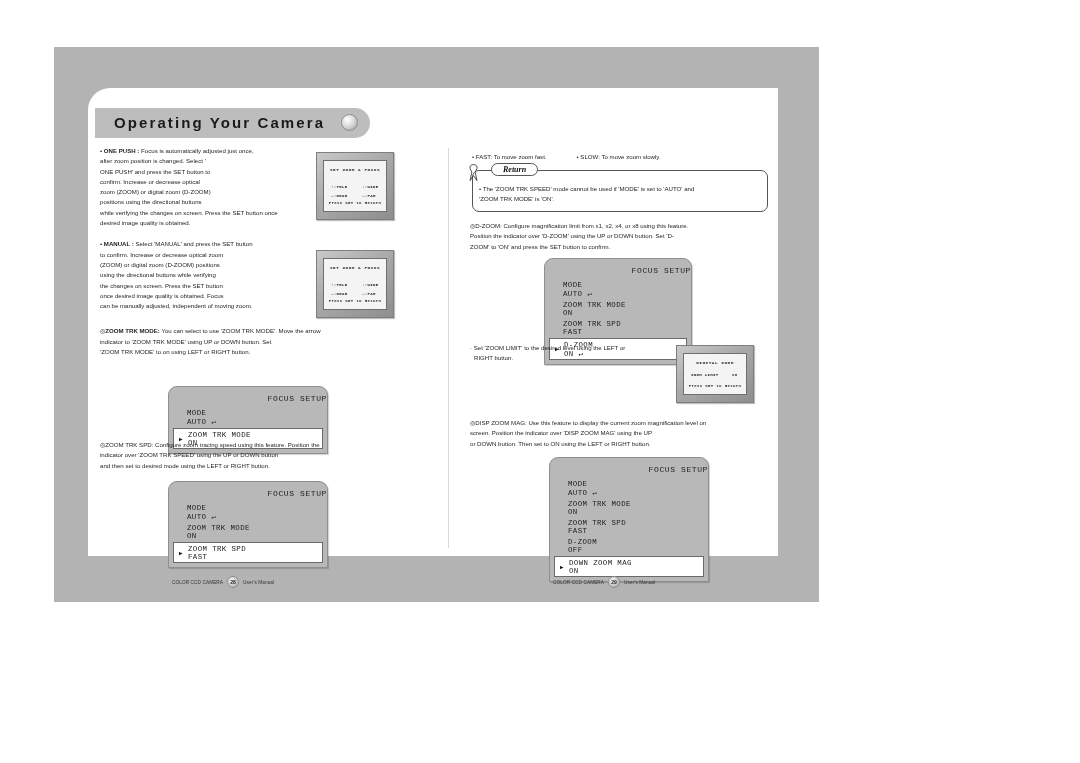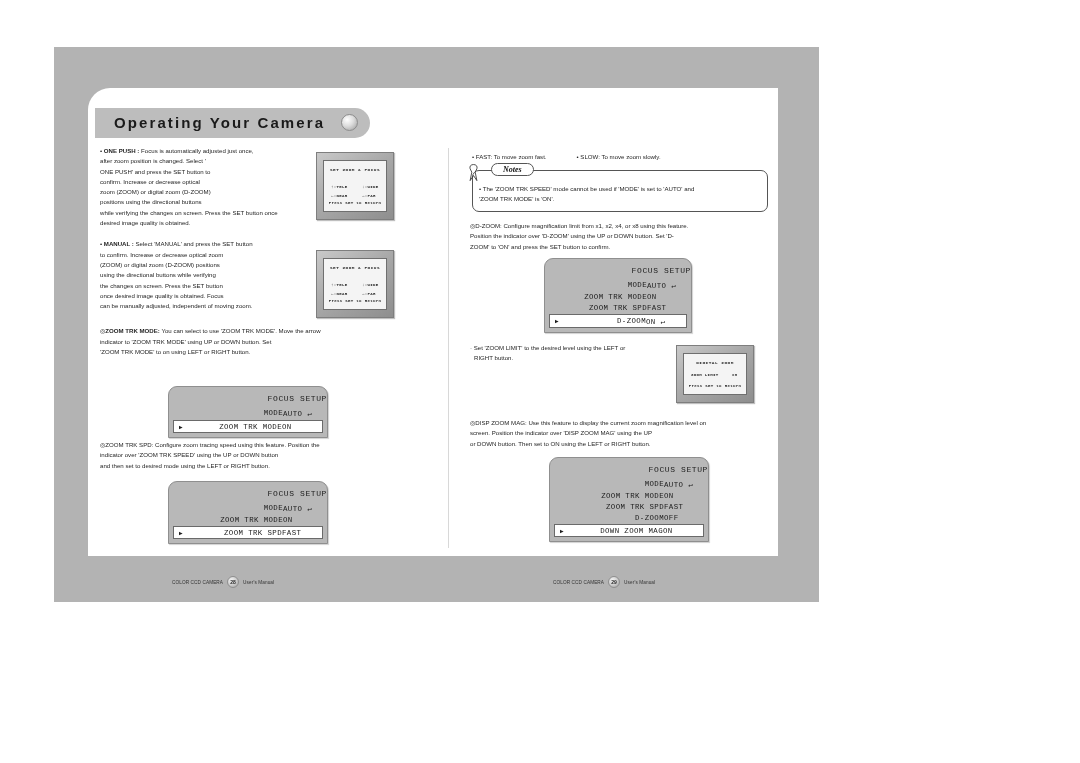--- a/index.html
+++ b/index.html
@@ -131,25 +131,26 @@
   .menu-title {
     text-align: right;
     font-size: 8px;
     letter-spacing: .6px;
     padding-top: 7px;
     padding-bottom: 4px;
     font-weight: normal;
   }
   .menu-row {
     display: flex;
-    justify-content: flex-end;
+    justify-content: flex-start;
     font-size: 7.4px;
     letter-spacing: .4px;
     padding: 1.5px 12px 1.5px 18px;
     position: relative;
+    flex-direction: column;
   }
   .menu-row.sel {
     background: #ffffff;
     border: 1px solid #6a6a6a;
     margin: 1px 4px 4px 4px;
     padding: 1.5px 8px 1.5px 14px;
   }
   .menu-row.sel .arrow {
     position: absolute;
     left: 5px; top: 50%;
@@ -331,21 +332,21 @@
         <span>To move zoom fast.</span></span>
       <span><span class="lbl">• SLOW:</span>
         <span>To move zoom slowly.</span></span>
     </p>
   </div>
 
   <div class="notes-box">
     <svg class="notes-pin" viewBox="0 0 20 26">
       <path d="M10 3 C13 3 15 5 14 8 L12 12 L14 22 L10 16 L6 22 L8 12 L6 8 C5 5 7 3 10 3 Z" fill="none" stroke="#333" stroke-width="1"></path>
     </svg>
-    <div class="notes-tab">Notes</div>
+    <div class="notes-tab">Return</div>
     <div class="notes-body">
       <p style="margin:0;">• The 'ZOOM TRK SPEED' mode cannot be used if 'MODE' is set to 'AUTO' and</p>
       <p style="margin:0;">'ZOOM TRK MODE' is 'ON'.</p>
     </div>
   </div>
 
   <div class="col" style="left:470px; top:221px; width:318px;">
     <p style="margin:0;"><span>◎</span><span class="lbl">D-ZOOM:</span>
        <span>Configure magnification limit from x1, x2, x4, or x8 using this feature.</span></p>
     <p style="margin:0;" class="indent2">Position the indicator over 'D-ZOOM' using the UP or DOWN button. Set 'D-</p>

